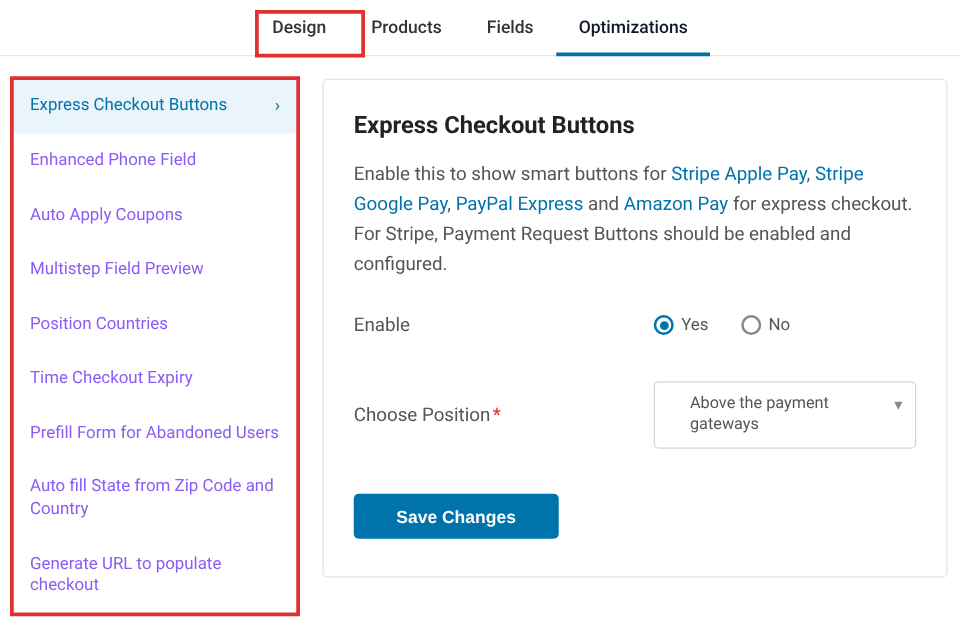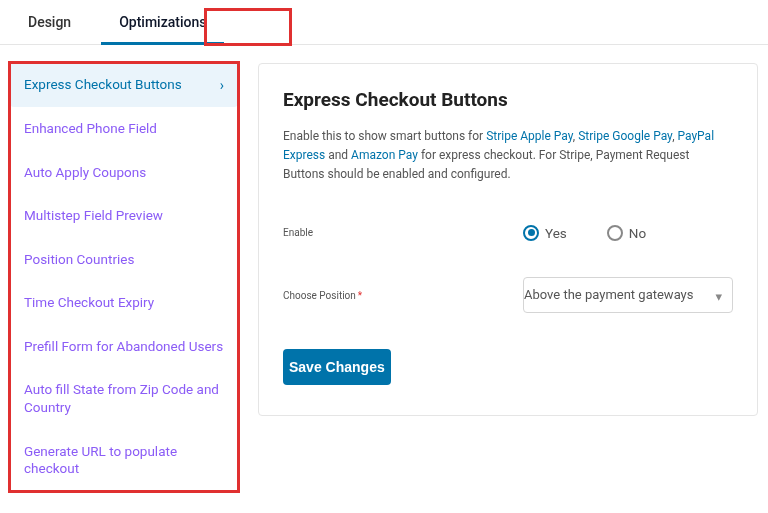--- a/index.html
+++ b/index.html
@@ -1,50 +1,52 @@
 <!DOCTYPE html>
 <html><head>
 <meta charset="utf-8">
 <style>
 * { margin: 0; padding: 0; box-sizing: border-box; }
 body { font-family: -apple-system, BlinkMacSystemFont, "Segoe UI", Roboto, sans-serif; font-size: 14px; color: #333; background: #fff; width: 768px; }
-.tabs { display: flex; gap: 12px; border-bottom: 1px solid #e5e5e5; padding: 0 10px; }
+.tabs { display: flex; gap: 0; border-bottom: 1px solid #e5e5e5; padding: 0 10px; justify-content: center; }
 .tab { padding: 14px 18px; cursor: pointer; color: #333; font-size: 14px; font-weight: 500; position: relative; }
 .tab.active { color: #0f172a; }
 .tab.active::after { content: ""; position: absolute; left: 0; right: 0; bottom: -1px; height: 3px; background: #0073aa; }
 .tab-highlight { border: 3px solid #e03030; position: absolute; top: 8px; left: 204px; width: 88px; height: 38px; pointer-events: none; }
 .content { display: flex; padding: 18px 10px; gap: 20px; align-items: flex-start; position: relative; }
 .sidebar { width: 228px; flex-shrink: 0; position: relative; }
 .sidebar-highlight { border: 3px solid #e03030; position: absolute; top: -2px; left: -2px; right: -2px; bottom: -2px; pointer-events: none; z-index: 1; }
 .sidebar-item { padding: 13px 14px; cursor: pointer; color: #8b5cf6; font-size: 13.5px; border-radius: 4px; display: flex; align-items: center; justify-content: space-between; line-height: 1.3; }
 .sidebar-item.active { background: #eaf4fb; color: #0073aa; }
 .chev { color: #0073aa; font-size: 14px; }
 .main { flex: 1; border: 1px solid #e5e5e5; border-radius: 4px; padding: 24px 24px 30px 24px; }
 .main-title { font-size: 19px; font-weight: 700; color: #222; margin-bottom: 16px; }
-.desc { color: #555; font-size: 12px; line-height: 1.6; margin-bottom: 40px; }
+.desc { color: #555; font-size: 15px; line-height: 1.6; margin-bottom: 28px; }
 .desc a { color: #0073aa; text-decoration: none; }
 .field-row { display: flex; align-items: center; margin-bottom: 36px; }
-.field-label { width: 240px; color: #555; font-size: 10px; }
+.field-label { width: 240px; color: #555; font-size: 15px; }
 .req { color: #e03030; margin-left: 2px; }
-.radios { display: flex; gap: 40px; align-items: center; }
+.radios { display: flex; gap: 26px; align-items: center; }
 .radio-opt { display: flex; align-items: center; gap: 6px; cursor: pointer; color: #555; font-size: 13.5px; }
 .radio { width: 16px; height: 16px; border: 2px solid #888; border-radius: 50%; display: inline-flex; align-items: center; justify-content: center; }
 .radio.selected { border-color: #0073aa; }
 .radio.selected::after { content: ""; width: 7px; height: 7px; border-radius: 50%; background: #0073aa; }
-.select { flex: 1; max-width: 210px; border: 1px solid #d5d5d5; border-radius: 4px; padding: 9px 30px 9px 0; font-size: 13px; color: #555; position: relative; cursor: pointer; line-height: 1.3; }
+.select { flex: 1; max-width: 210px; border: 1px solid #d5d5d5; border-radius: 4px; padding: 9px 30px 9px 28px; font-size: 13px; color: #555; position: relative; cursor: pointer; line-height: 1.3; }
 .select-caret { position: absolute; right: 10px; top: 11px; color: #888; }
-.save-btn { background: #0073aa; color: #fff; border: none; padding: 10px 6px; border-radius: 4px; font-size: 14px; font-weight: 600; cursor: pointer; }
+.save-btn { background: #0073aa; color: #fff; border: none; padding: 10px 34px; border-radius: 4px; font-size: 14px; font-weight: 600; cursor: pointer; }
 .page-wrap { position: relative; }
 </style>
 </head>
 <body>
 
 <div class="page-wrap">
   <div class="tabs" id="tabs">
       <div class="tab">Design</div>
+      <div class="tab">Products</div>
+      <div class="tab">Fields</div>
       <div class="tab active">Optimizations</div>
     </div>
   <div class="tab-highlight"></div>
 
   <div class="content">
     <div class="sidebar">
       <div id="sidebar-items">
           <div class="sidebar-item active">
             <span>Express Checkout Buttons</span>
             <span class="chev">›</span>

